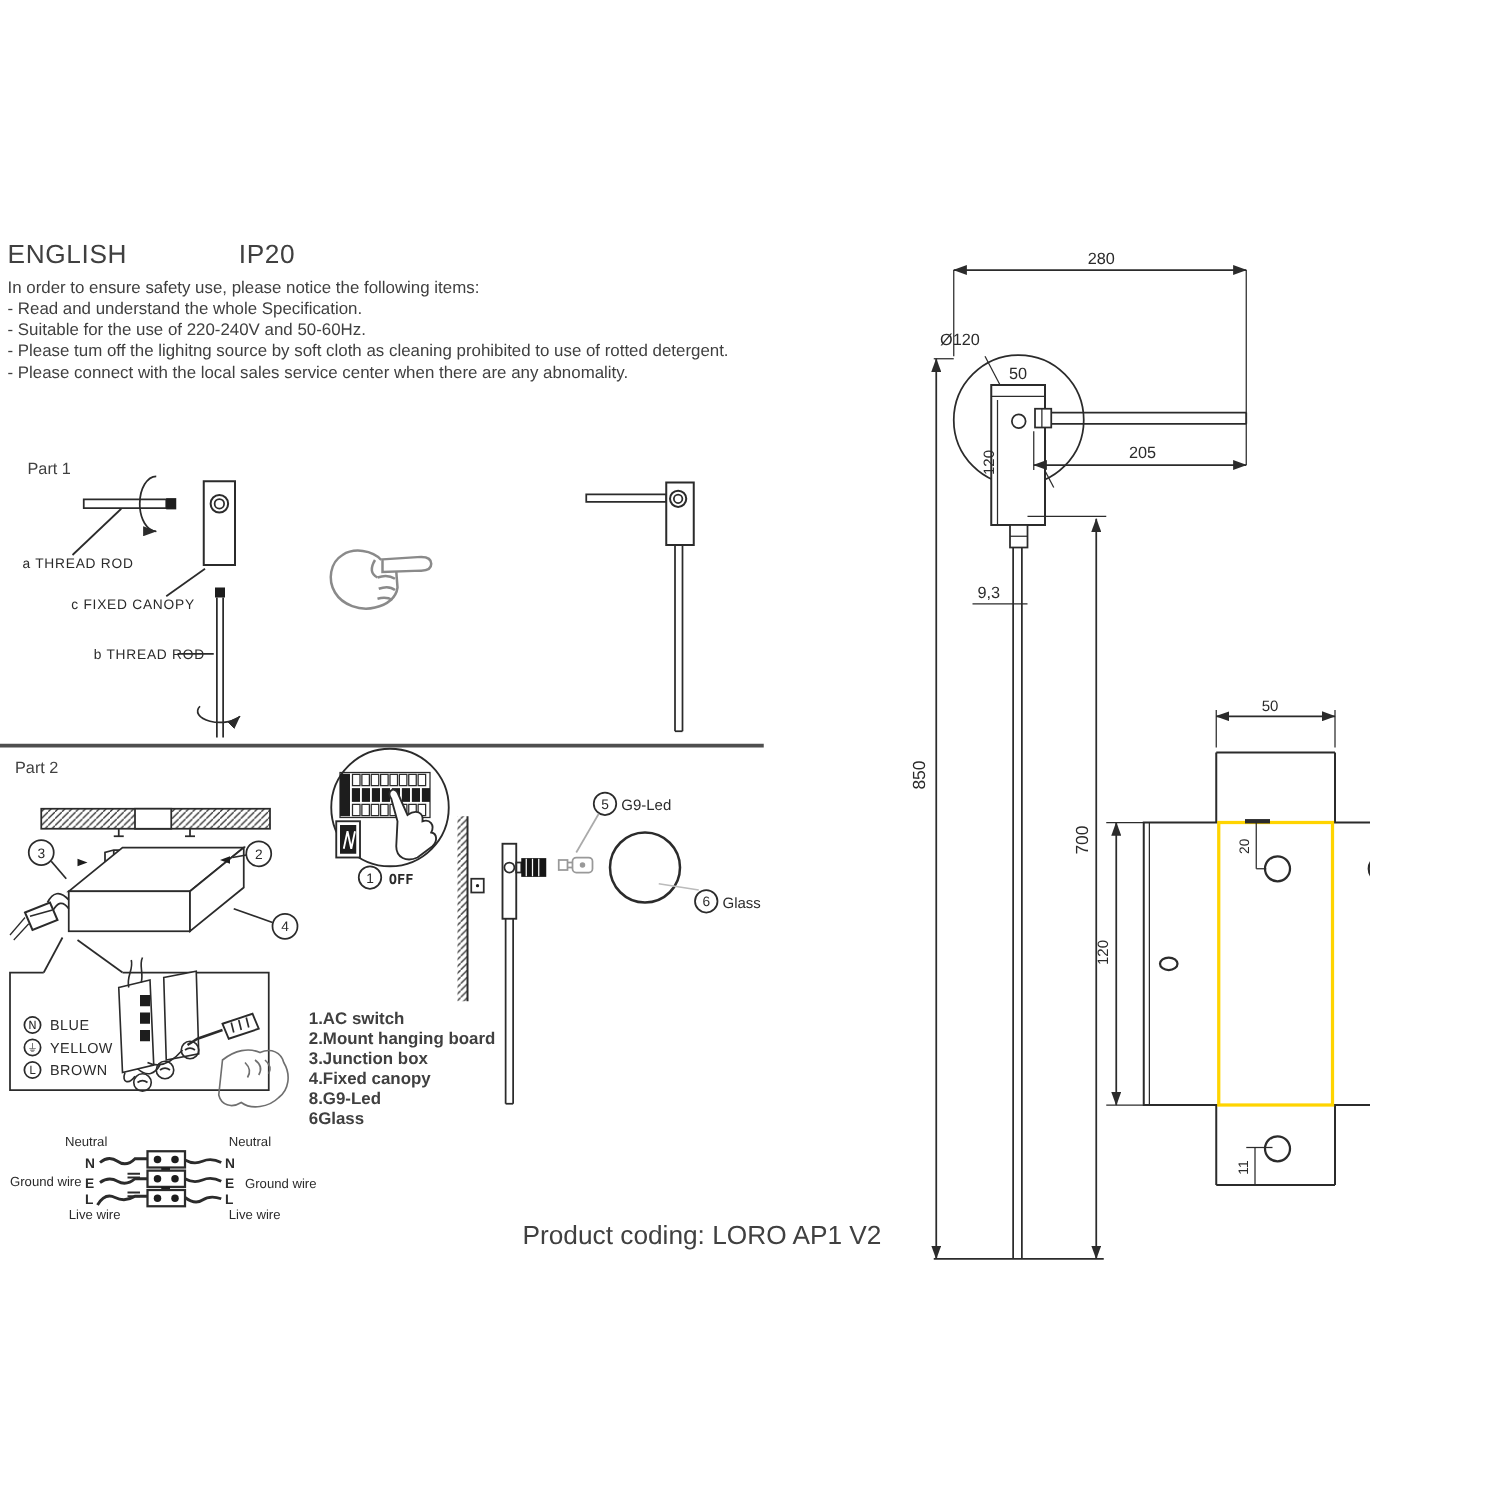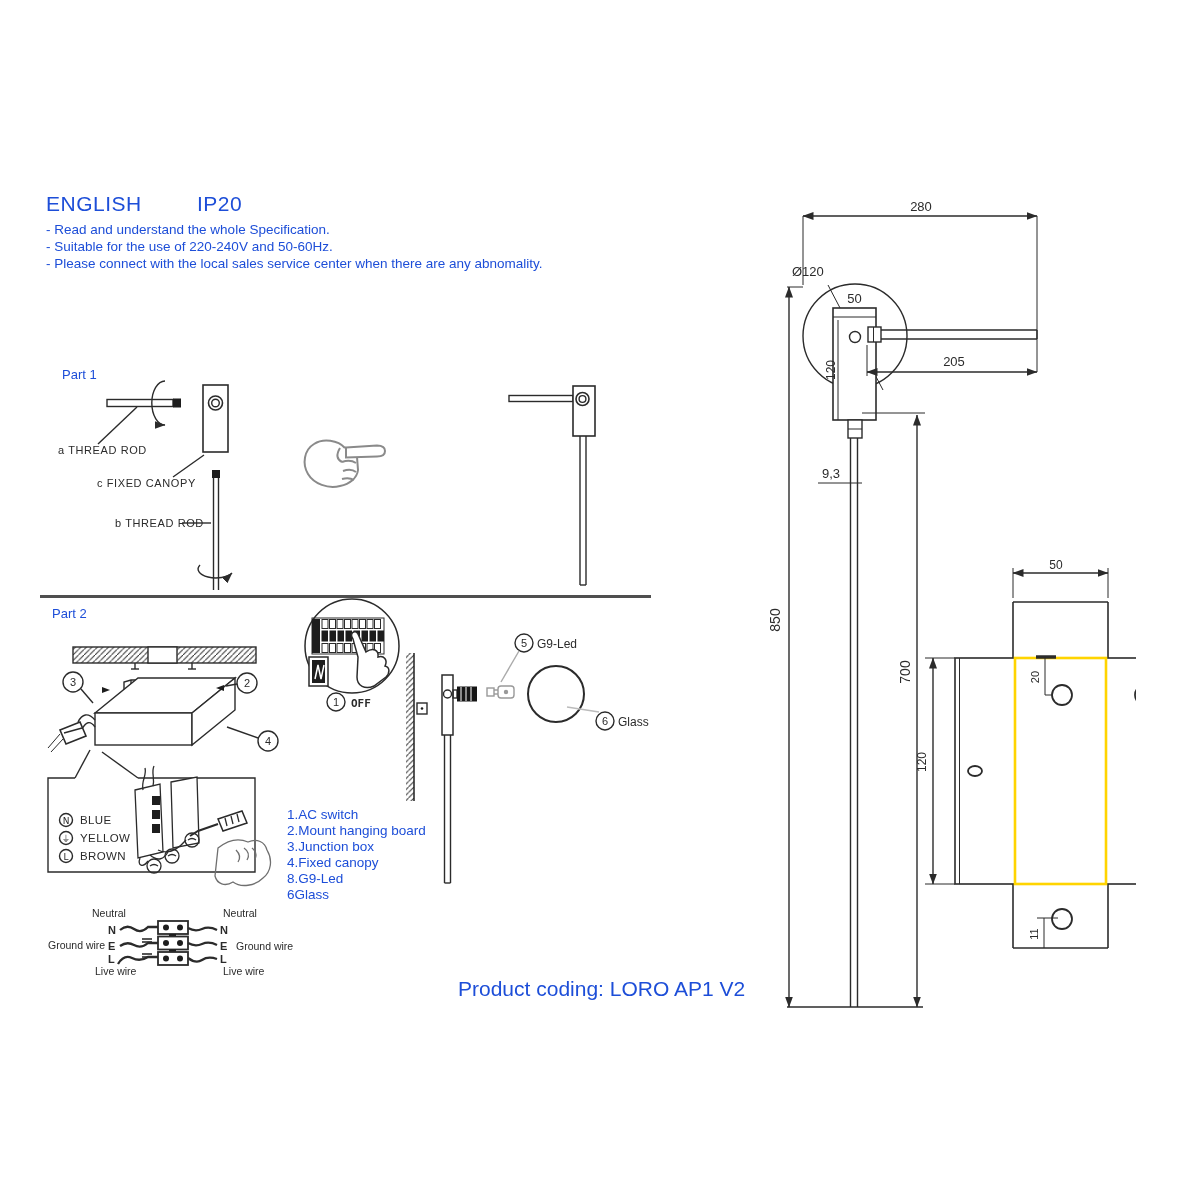--- a/index.html
+++ b/index.html
@@ -1,22 +1,22 @@
 <!DOCTYPE html>
 <html><head>
 <meta charset="utf-8">
 <style>
   html,body{margin:0;padding:0;background:#fff;}
   .sheet{position:relative;width:1096px;height:1200px;background:#fff;overflow:hidden;
-         font-family:"Liberation Sans",sans-serif;color:#1d4ed8;margin-left:40px;}
+         font-family:"Liberation Sans",sans-serif;color:#404040;}
   .a{position:absolute;white-space:nowrap;}
   .h1{font-size:21px;letter-spacing:.5px;}
   .spec{font-size:13.5px;line-height:17px;}
   .ptitle{font-size:13px;}
-  .steps{font-size:13.5px;line-height:16px;}
+  .steps{font-size:13.5px;line-height:16px;font-weight:bold;}
   .coding{font-size:21px;}
   svg{position:absolute;overflow:visible;}
   svg text{fill:#2b2b2b;font-family:"Liberation Sans",sans-serif;}
   .divider{position:absolute;background:#4f4f4f;}
 </style>
 </head>
 <body>
 
 <div class="sheet">
 
@@ -25,25 +25,27 @@
       <marker id="arr" markerWidth="11" markerHeight="8" refX="10.5" refY="4" orient="auto-start-reverse" markerUnits="userSpaceOnUse">
         <path d="M0,0 L11,4 L0,8 Z" fill="#2b2b2b"></path>
       </marker>
       <pattern id="hatch" patternUnits="userSpaceOnUse" width="5.5" height="5.5">
         <path d="M0,5.5 L5.5,0" stroke="#2b2b2b" stroke-width="1"></path>
       </pattern>
     </defs>
   </svg>
 
   <div class="a h1" style="left:6px;top:192px;">ENGLISH</div>
-  <div class="a h1" style="left:157px;top:192px;">IP20</div>
+  <div class="a h1" style="left:191px;top:192px;">IP20</div>
 
   <div class="a spec" style="left:6px;top:221px;">
+    <div>In order to ensure safety use, please notice the following items:</div>
     <div>- Read and understand the whole Specification.</div>
     <div>- Suitable for the use of 220-240V and 50-60Hz.</div>
+    <div>- Please tum off the lighitng source by soft cloth as cleaning prohibited to use of rotted detergent.</div>
     <div>- Please connect with the local sales service center when there are any abnomality.</div>
   </div>
 
   <div class="a ptitle" style="left:22px;top:367px;">Part 1</div>
 
   <svg style="left:0;top:368px;" width="640" height="230" stroke="#2b2b2b" stroke-width="1.4" fill="none">
 
     <g>
       <rect x="67" y="31.5" width="66" height="7" fill="#fff"></rect>
       <rect x="133" y="30.5" width="8" height="9" fill="#1d1d1d" stroke="none"></rect>

